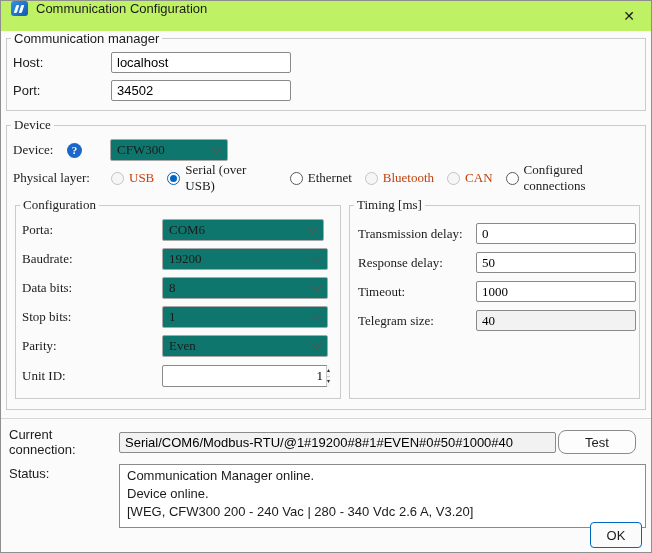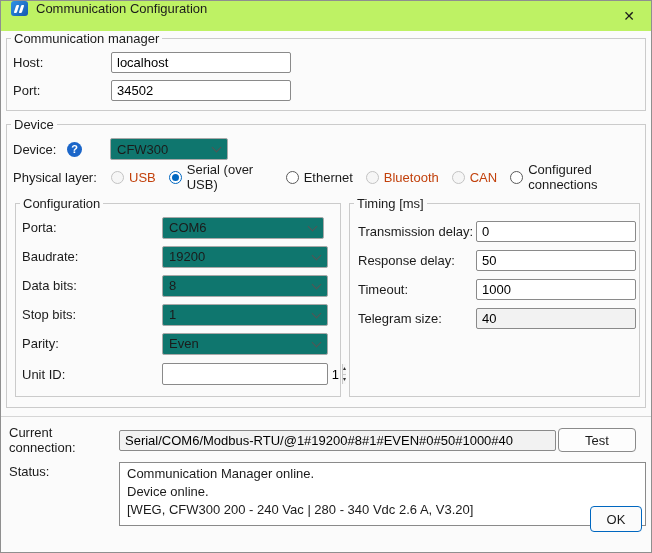--- a/index.html
+++ b/index.html
@@ -74,26 +74,26 @@
   .spin input { flex:1; border:none; outline:none; font:inherit; text-align:right; padding-right:3px; background:transparent; }
   .spin .btns { width:17px; display:flex; flex-direction:column; border-left:1px solid #c9c9c9; }
   .spin .sb { flex:1; font-size:6px; line-height:9px; display:flex; align-items:center; justify-content:center; background:#f6f6f6; color:#333; }
   .spin .sb:first-child { border-bottom:1px solid #c9c9c9; }
   
   .sep { border-top:1px solid #d6d6d6; margin:8px 0 0 0; }
   .frow { display:flex; align-items:center; padding:8px 8px 0 8px; }
   .frow .lbl { width:110px; }
   .conn-field { width:437px; }
   button { font:inherit; background:#fdfdfd; border:1px solid #8a8a8a; border-radius:4px; color:#1b1b1b; }
-  .test-btn { width:78px; height:24px; margin-left:2px; }
+  .test-btn { width:78px; height:24px; margin-left:2px;border-radius:8px; }
   .status-row { display:flex; align-items:flex-start; padding:7px 5px 0 8px; }
   .status-row .lbl { width:110px; padding-top:2px; }
   .status-box { flex:1; height:64px; border:1px solid #8a8a8a; background:#fff; padding:2px 7px; line-height:1.4; overflow:hidden; }
   .ok-btn {
-    position:absolute; right:9px; bottom:20px; width:52px; height:26px;
+    position:absolute; right:9px; bottom:4px; width:52px; height:26px;
     border:1px solid #0067c0; background:#fbfbfb; border-radius:4px;
   }
 </style>
 </head>
 <body>
 
 <div class="titlebar">
   <span class="appicon"></span>
   <span class="title-text">Communication Configuration</span>
   <span class="close-btn">✕</span>
@@ -104,21 +104,21 @@
   <div class="row">
     <span class="lbl" style="width:98px">Host:</span>
     <input class="txt" style="width: 180px;" value="localhost">
   </div>
   <div class="row">
     <span class="lbl" style="width:98px">Port:</span>
     <input class="txt" style="width: 180px;" value="34502">
   </div>
 </fieldset>
 
-<fieldset style="margin-top:6px; padding-bottom:10px;">
+<fieldset style="margin-top:6px; padding-bottom:10px;font-family:Liberation Serif, serif;">
   <legend>Device</legend>
 
   <div class="row" style="height:30px">
     <span class="lbl" style="width:50px">Device:</span>
     <span class="help">?</span>
     <div class="combo" style="width:118px; margin-left:28px;">
       <span>CFW300</span>
       <span class="chev"></span>
     </div>
   </div>

